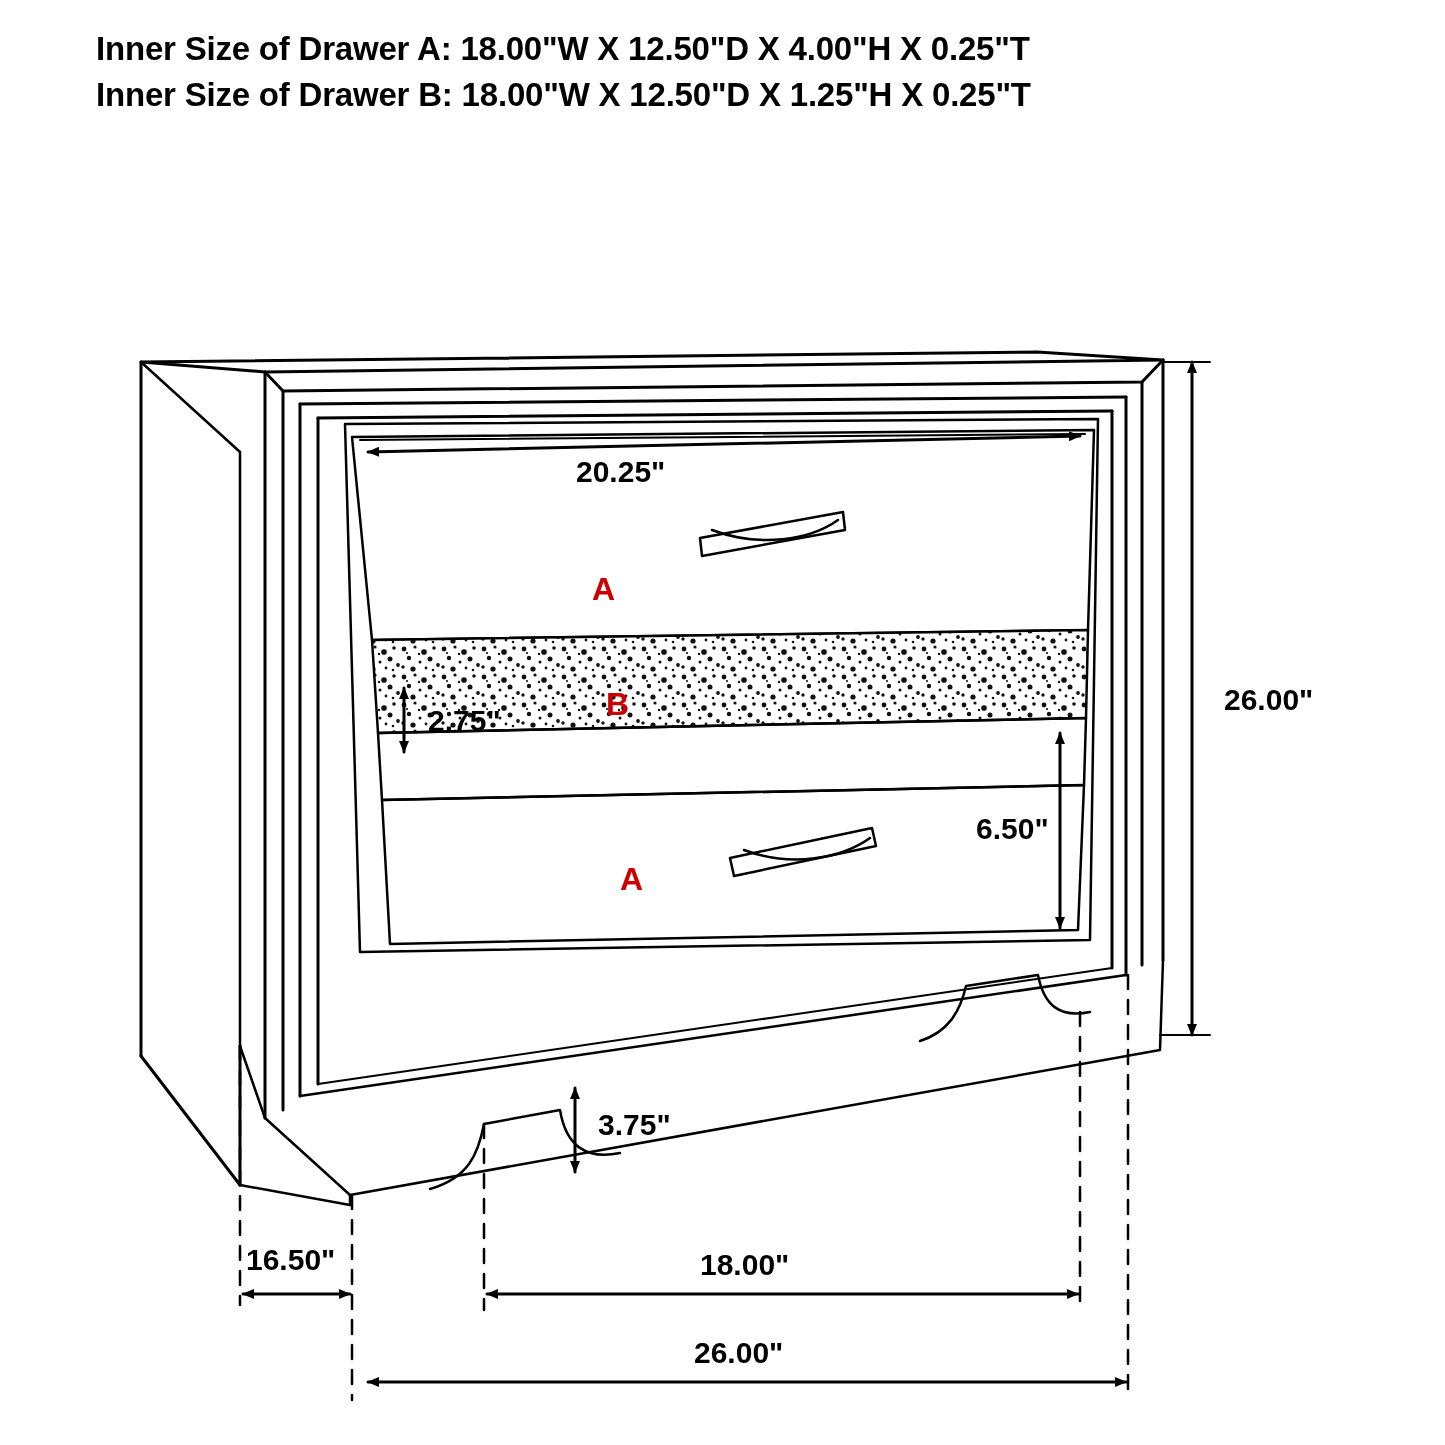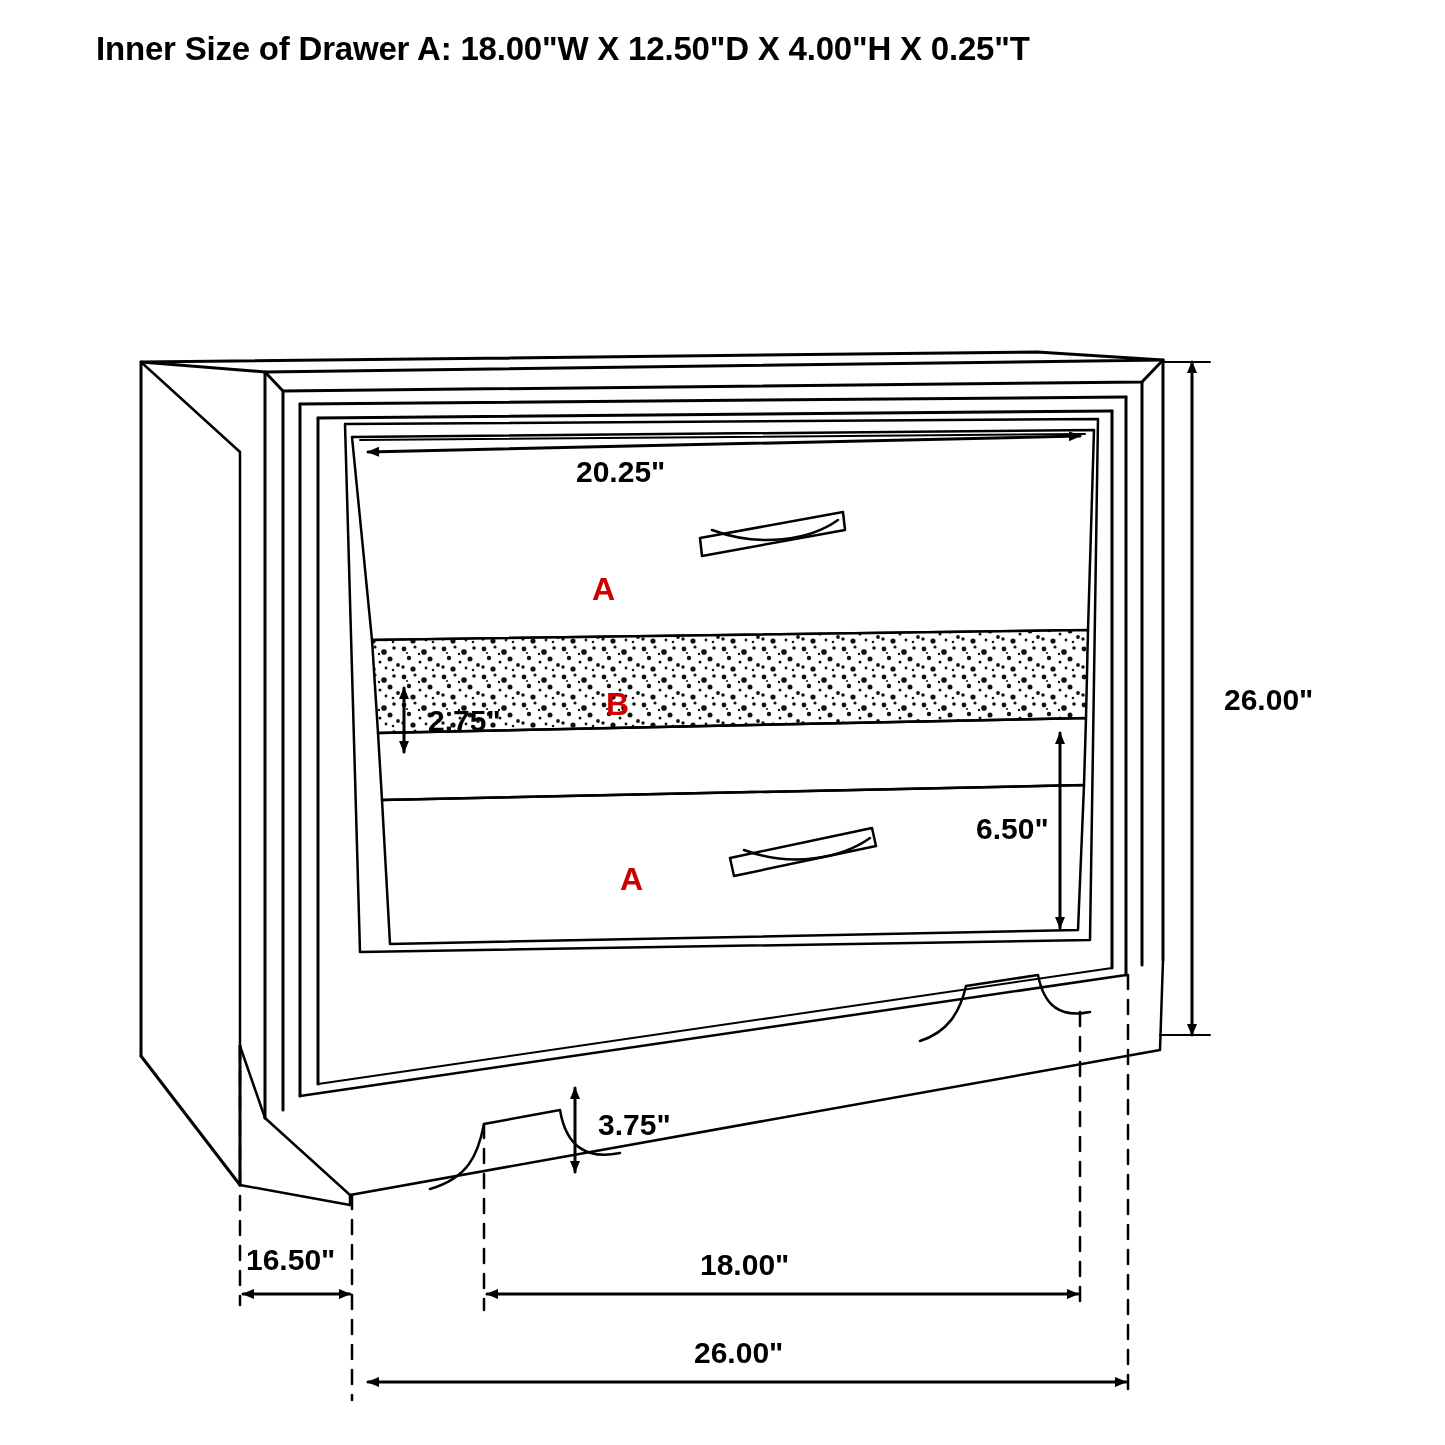--- a/index.html
+++ b/index.html
@@ -55,20 +55,21 @@
     white-space: nowrap;
   }
 </style>
 </head>
 <body>
 
 <div id="diagram-root">
 
   <div class="header-block">
     <div class="header-line">Inner Size of Drawer A: 18.00"W X 12.50"D X 4.00"H X 0.25"T</div>
+    <div class="header-line">Inner Size of Drawer B: 18.00"W X 12.50"D X 1.25"H X 0.25"T</div>
   </div>
 
   <svg class="drawing" viewBox="0 0 1445 1445">
     <defs>
       <marker id="arrowEnd" markerWidth="14" markerHeight="14" refX="11" refY="5" orient="auto" markerUnits="userSpaceOnUse">
         <path d="M0,0 L12,5 L0,10 z" fill="#000"></path>
       </marker>
       <marker id="arrowStart" markerWidth="14" markerHeight="14" refX="1" refY="5" orient="auto" markerUnits="userSpaceOnUse">
         <path d="M12,0 L0,5 L12,10 z" fill="#000"></path>
       </marker>

